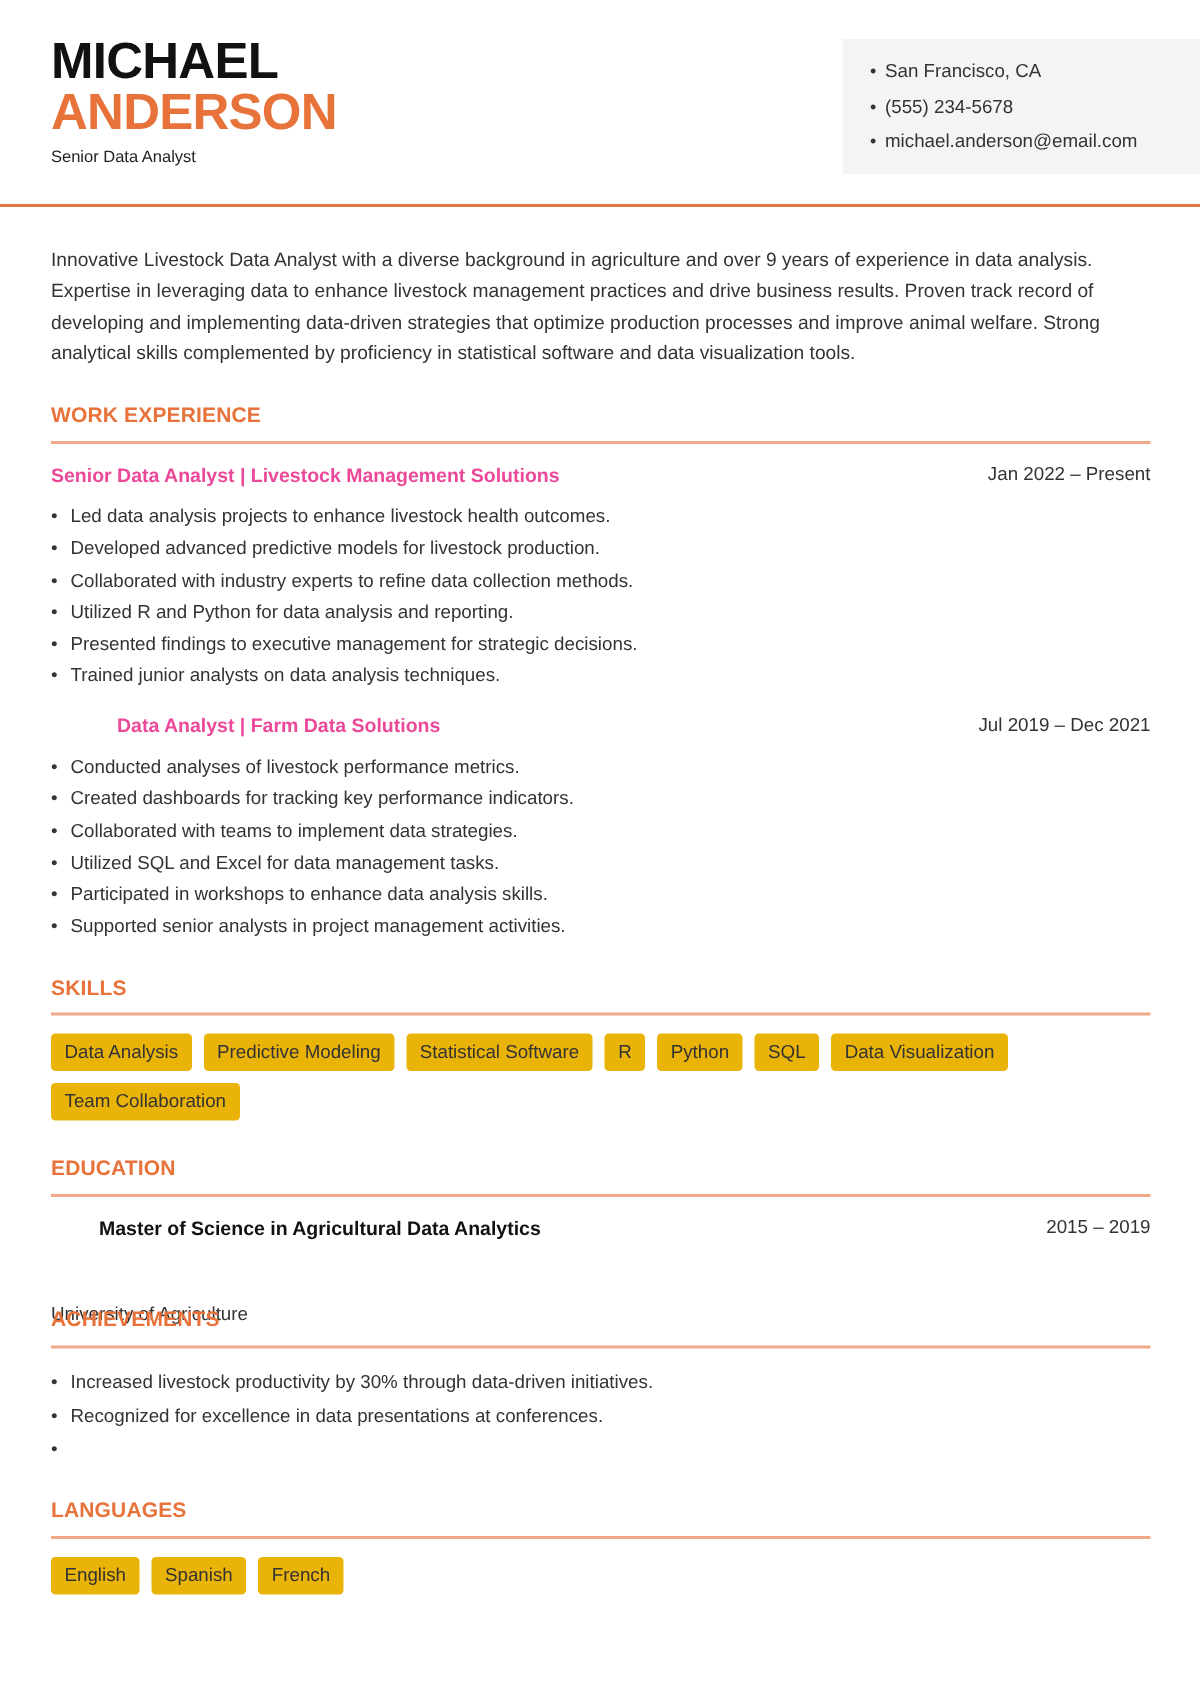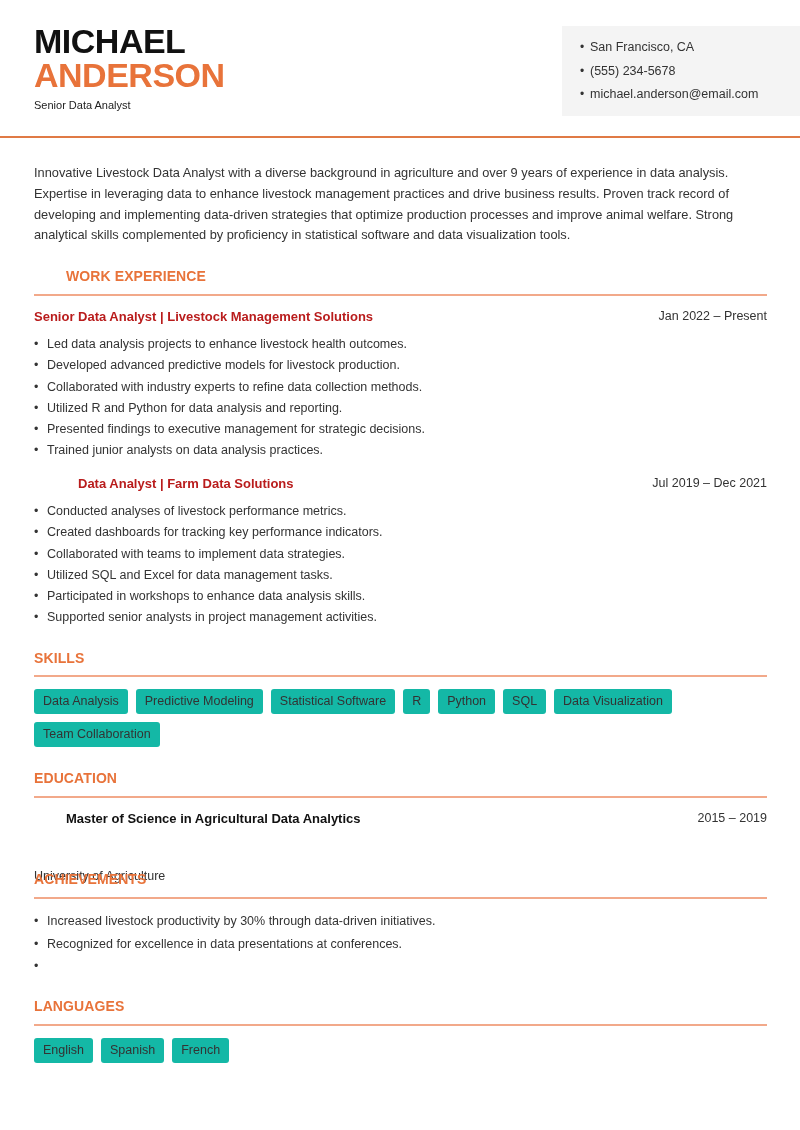--- a/index.html
+++ b/index.html
@@ -49,36 +49,36 @@
       font-size: 14px; font-weight: 700; color: #e8733a; letter-spacing: 0.1px;
     }
     .section-rule {
       position: absolute; left: 34px; width: 733px; height: 2px; background: #f2a98a;
     }
     .job-head {
       position: absolute; left: 34px; width: 733px;
       display: flex; justify-content: space-between;
       font-size: 13px;
     }
-    .job-head .role { font-weight: 700; color: #b91c1c; }
+    .job-head .role { font-weight: 700; color: #ec4899; }
     .job-head .dates { color: #333333; font-size: 12.5px; }
     .bullets {
       position: absolute; left: 34px; width: 733px; list-style: none;
     }
     .bullets li {
       font-size: 12.5px; color: #333333; height: 21.3px; line-height: 16px;
       display: flex;
     }
     .bullets li .dot { width: 13px; flex: none; }
     .tags {
       position: absolute; left: 34px; width: 740px;
       display: flex; flex-wrap: wrap; gap: 8px 8px;
     }
     .tag {
-      background: #14b8a6; border-radius: 3px;
+      background: #eab308; border-radius: 3px;
       font-size: 12.5px; color: #333333;
       height: 25px; line-height: 25px; padding: 0 9px;
     }
     .edu-head {
       position: absolute; left: 34px; width: 733px;
       display: flex; justify-content: space-between; font-size: 13px;
     }
     .edu-head .degree { font-weight: 700; color: #111111; }
     .edu-head .dates { color: #333333; font-size: 12.5px; }
     .edu-school {
@@ -103,21 +103,21 @@
     </div>
     <div class="contact-item">
       <span class="dot">•</span>
       <span>michael.anderson@email.com</span>
     </div>
   </div>
 </div>
 
 <p class="summary">Innovative Livestock Data Analyst with a diverse background in agriculture and over 9 years of experience in data analysis. Expertise in leveraging data to enhance livestock management practices and drive business results. Proven track record of developing and implementing data-driven strategies that optimize production processes and improve animal welfare. Strong analytical skills complemented by proficiency in statistical software and data visualization tools.</p>
 
-<div class="section-title" style="top:268px;margin-left:32px;">WORK EXPERIENCE</div>
+<div class="section-title" style="top:268px;">WORK EXPERIENCE</div>
 <div class="section-rule" style="top:294px;"></div>
 
 <div class="job-head" style="top:309px;">
   <span class="role">Senior Data Analyst | Livestock Management Solutions</span>
   <span class="dates">Jan 2022 – Present</span>
 </div>
 <ul class="bullets" style="top:336px;">
   <li>
       <span class="dot">•</span>
       <span>Led data analysis projects to enhance livestock health outcomes.</span>
@@ -133,21 +133,21 @@
   <li>
       <span class="dot">•</span>
       <span>Utilized R and Python for data analysis and reporting.</span>
     </li>
   <li>
       <span class="dot">•</span>
       <span>Presented findings to executive management for strategic decisions.</span>
     </li>
   <li>
       <span class="dot">•</span>
-      <span>Trained junior analysts on data analysis practices.</span>
+      <span>Trained junior analysts on data analysis techniques.</span>
     </li>
 </ul>
 
 <div class="job-head" style="top:476px;padding-left:44px;">
   <span class="role">Data Analyst | Farm Data Solutions</span>
   <span class="dates">Jul 2019 – Dec 2021</span>
 </div>
 <ul class="bullets" style="top:503px;">
   <li>
       <span class="dot">•</span>

